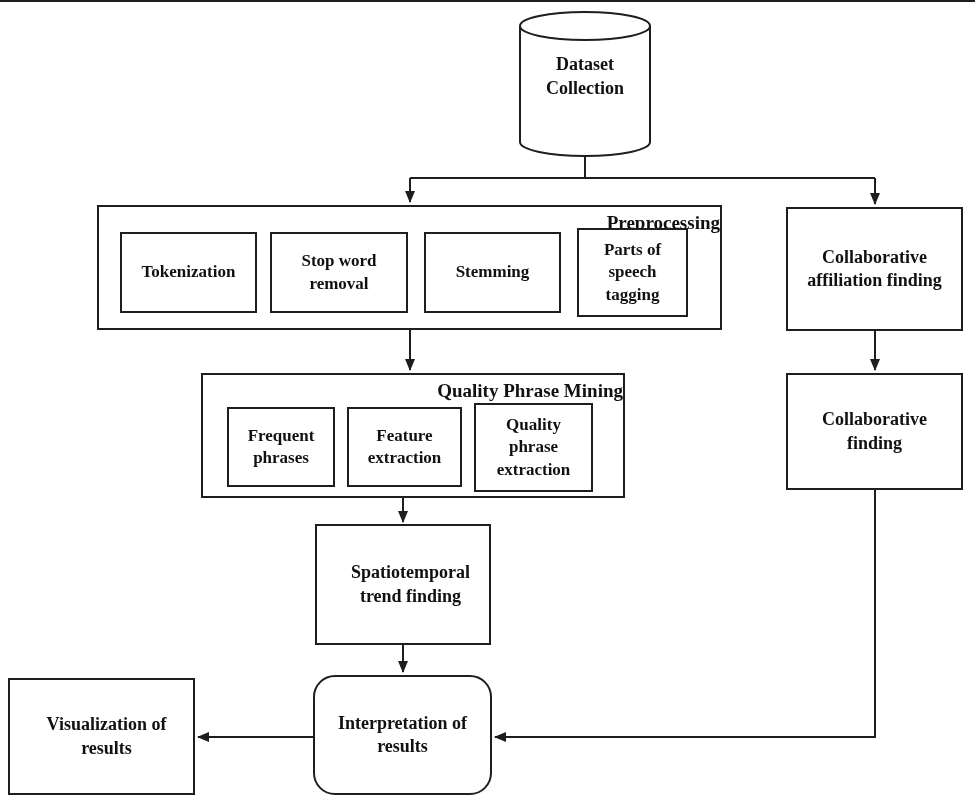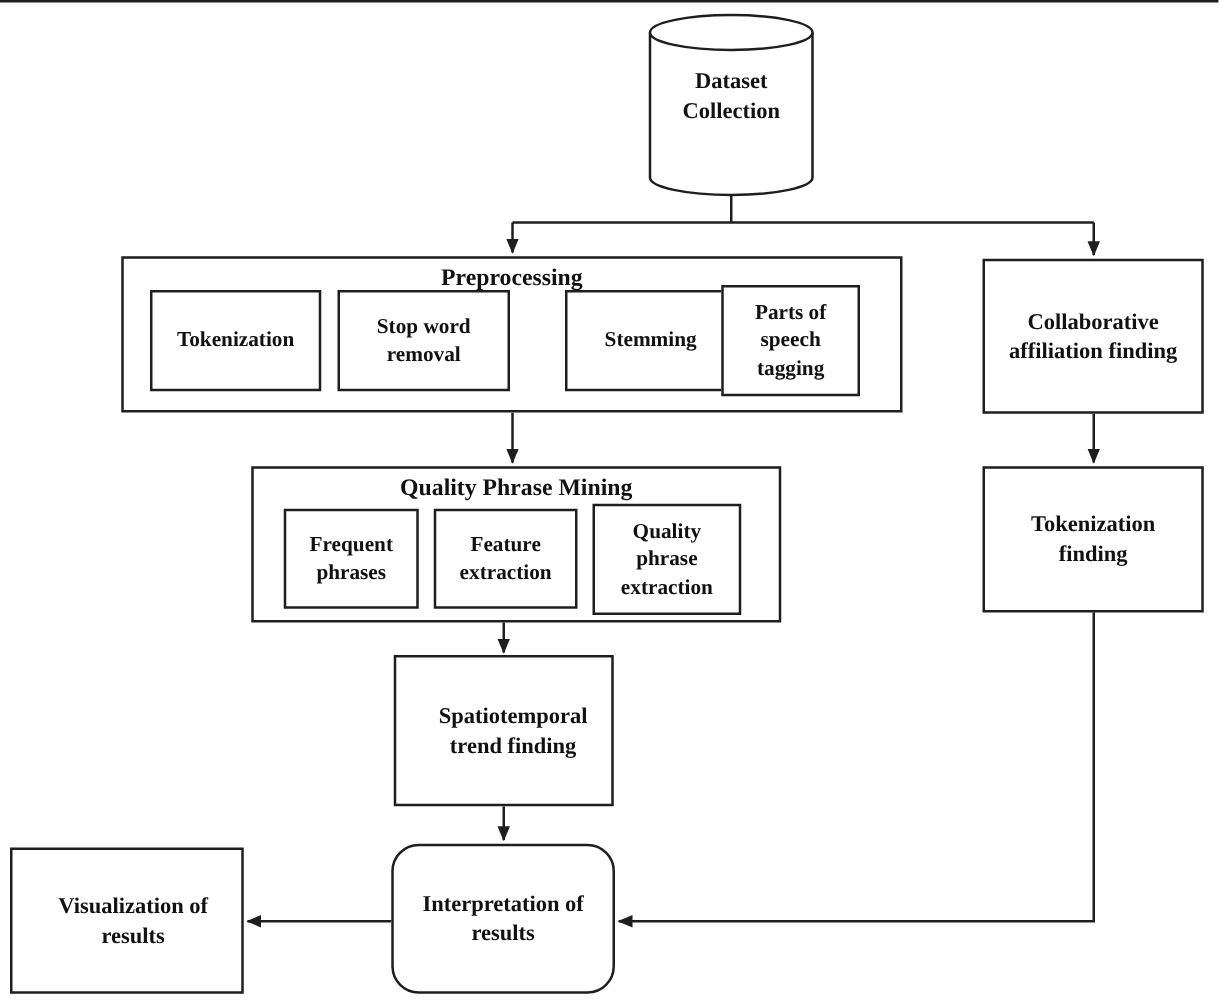--- a/index.html
+++ b/index.html
@@ -29,21 +29,21 @@
   }
   .node.big { font-size: 18px; }
   .group {
     position: absolute;
     border: 2px solid #1e1e1e;
     background: #ffffff;
     box-sizing: border-box;
   }
   .group-title {
     display: block;
-    text-align: center;
+    text-align: right;
     margin-top: 5px;
     font-size: 19px;
   }
   .cyl-label {
     position: absolute;
     text-align: center;
     font-size: 18px;
     line-height: 1.35;
   }
   .bottom-rule {
@@ -84,33 +84,33 @@
     </g>
   </svg>
 
   <div class="cyl-label" style="left:520px;top:52px;width:130px;">Dataset Collection</div>
 
   <div class="group" style="left:97px;top:205px;width:625px;height:125px;">
     <span class="group-title">Preprocessing</span>
   </div>
   <div class="node" style="left:120px;top:232px;width:137px;height:81px;">Tokenization</div>
   <div class="node" style="left:270px;top:232px;width:138px;height:81px;">Stop word removal</div>
-  <div class="node" style="left:424px;top:232px;width:137px;height:81px;margin-left:28px;">Stemming</div>
+  <div class="node" style="left:424px;top:232px;width:137px;height:81px;">Stemming</div>
   <div class="node" style="left:577px;top:228px;width:111px;height:89px;">Parts of speech tagging</div>
 
   <div class="node big" style="left:786px;top:207px;width:177px;height:124px;">Collaborative affiliation finding</div>
 
   <div class="group" style="left:201px;top:373px;width:424px;height:125px;">
     <span class="group-title">Quality Phrase Mining</span>
   </div>
   <div class="node" style="left:227px;top:407px;width:108px;height:80px;">Frequent phrases</div>
   <div class="node" style="left:347px;top:407px;width:115px;height:80px;">Feature extraction</div>
   <div class="node" style="left:474px;top:403px;width:119px;height:89px;">Quality phrase extraction</div>
 
-  <div class="node big" style="left:786px;top:373px;width:177px;height:117px;">Tokenization finding</div>
+  <div class="node big" style="left:786px;top:373px;width:177px;height:117px;">Collaborative finding</div>
 
   <div class="node big" style="left:315px;top:524px;width:176px;height:121px;padding-left:25px;">Spatiotemporal trend finding</div>
 
   <div class="node big" style="left:313px;top:675px;width:179px;height:120px;border-radius:22px;">Interpretation of results</div>
 
   <div class="node big" style="left:8px;top:678px;width:187px;height:117px;padding-left:20px;">Visualization of results</div>
 
   <div class="bottom-rule"></div>
 </div>
 

